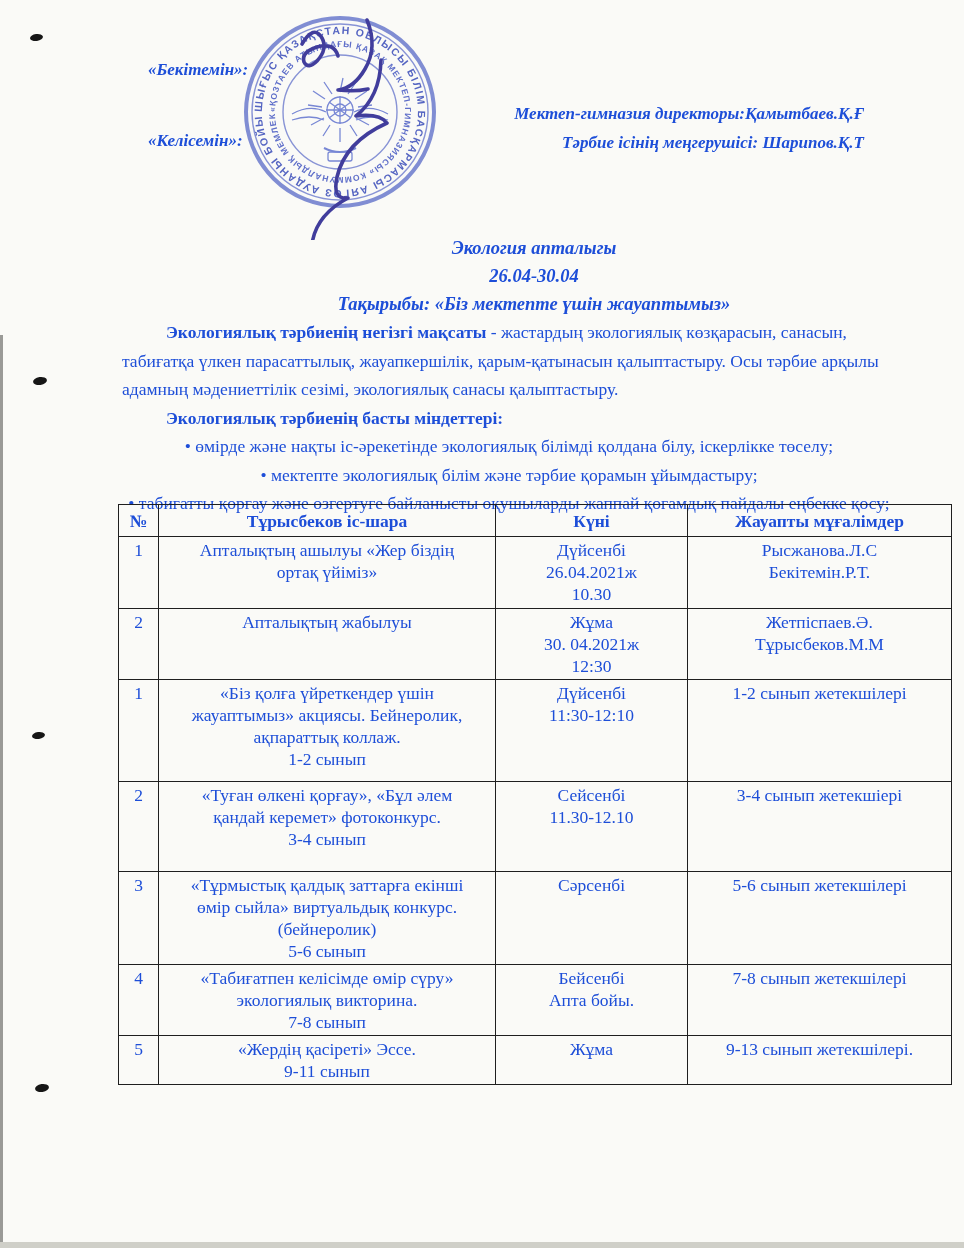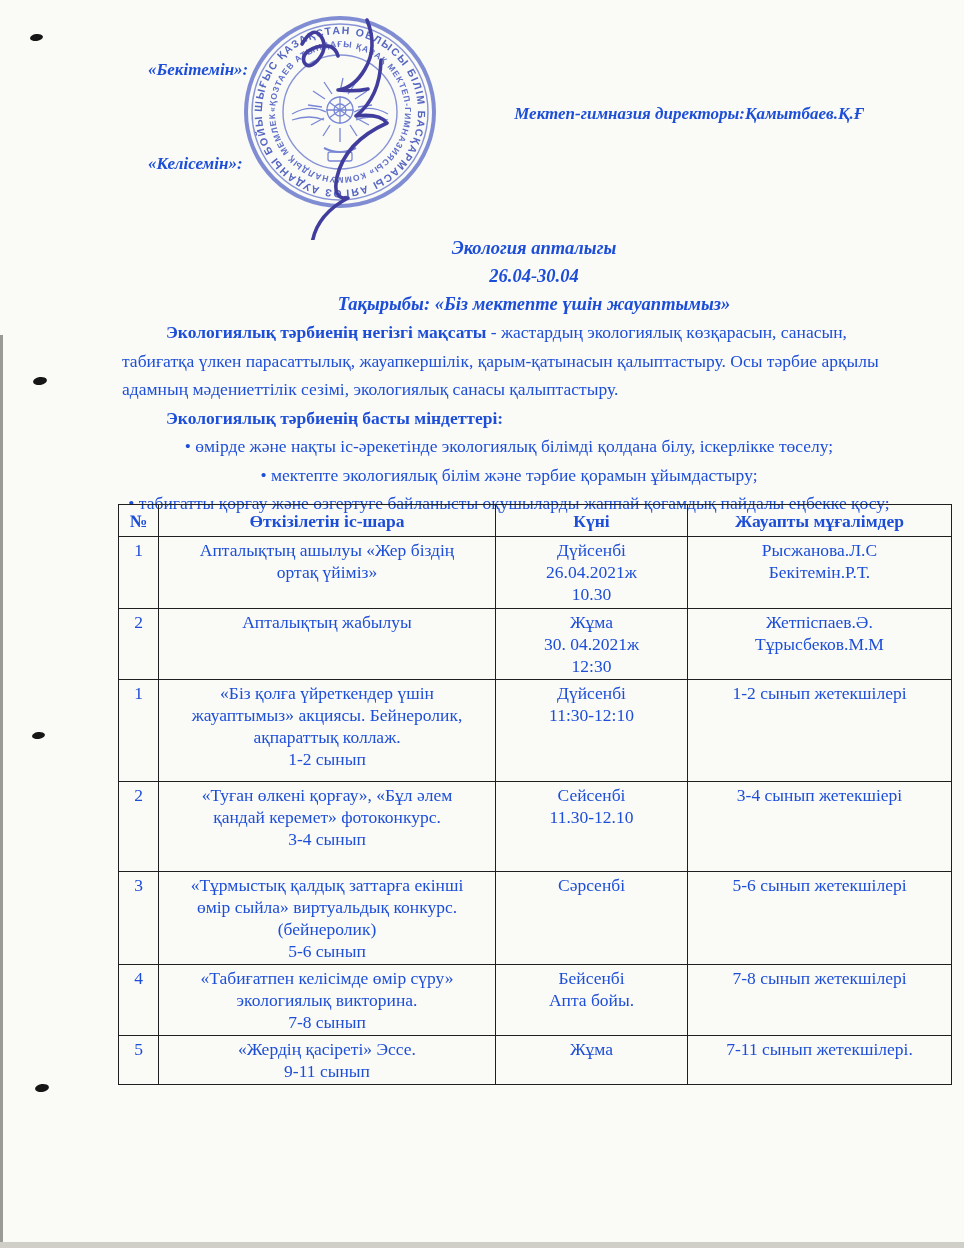--- a/index.html
+++ b/index.html
@@ -12,21 +12,21 @@
   .edge-line{position:absolute;left:0;top:335px;width:3px;height:913px;background:#4a4a48;opacity:.55;}
   .bottom-strip{position:absolute;left:0;bottom:0;width:100%;height:6px;background:#cfcfc8;}
   .ink-dot{position:absolute;background:#161616;border-radius:50%;transform:rotate(-8deg);}
   .dot1{left:30px;top:34px;width:13px;height:7px;}
   .dot2{left:33px;top:377px;width:14px;height:8px;}
   .dot3{left:32px;top:732px;width:13px;height:7px;}
   .dot4{left:35px;top:1084px;width:14px;height:8px;}
 
   
   .approve-label{position:absolute;left:148px;top:60px;font-size:17px;font-weight:bold;font-style:italic;}
-  .agree-label{position:absolute;left:148px;top:131px;font-size:17px;font-weight:bold;font-style:italic;margin-top:23px;}
+  .agree-label{position:absolute;left:148px;top:131px;font-size:17px;font-weight:bold;font-style:italic;}
   .right-line{position:absolute;left:462px;width:402px;text-align:right;font-size:17px;font-weight:bold;font-style:italic;}
   .right-line.l1{top:57px;margin-top:47px;}
   .right-line.l2{top:133px;}
 
   .stamp-wrap{position:absolute;left:232px;top:10px;width:216px;height:230px;}
 
   
   .title-block{position:absolute;left:118px;top:234px;width:832px;text-align:center;
     font-size:18.5px;font-weight:bold;font-style:italic;line-height:28px;}
 
@@ -62,20 +62,21 @@
   <div class="edge-line"></div>
   <div class="bottom-strip"></div>
   <div class="ink-dot dot1"></div>
   <div class="ink-dot dot2"></div>
   <div class="ink-dot dot3"></div>
   <div class="ink-dot dot4"></div>
 
   <div class="approve-label">«Бекітемін»:</div>
   <div class="agree-label">«Келісемін»:</div>
   <div class="right-line l1">Мектеп-гимназия директоры:Қамытбаев.Қ.Ғ</div>
+  <div class="right-line l2">Тәрбие ісінің меңгерушісі: Шарипов.Қ.Т</div>
 
   <div class="stamp-wrap">
     <svg width="216" height="230" viewBox="0 0 216 230">
       <g stroke="#5b6cc8" fill="none" opacity="0.9">
         <circle cx="108" cy="102" r="94" stroke-width="4" opacity="0.85"></circle>
         <circle cx="108" cy="102" r="88" stroke-width="1.4" opacity="0.8"></circle>
         <circle cx="108" cy="102" r="57" stroke-width="1.4" opacity="0.8"></circle>
       </g>
       <defs>
         <path id="ring-outer" d="M108,102 m-78,0 a78,78 0 1,1 156,0 a78,78 0 1,1 -156,0"></path>
@@ -126,21 +127,21 @@
   <table class="sched">
     <colgroup>
       <col class="col-num">
         <col class="col-act">
         <col class="col-date">
         <col class="col-resp">
     </colgroup>
     <tbody>
         <tr style="height:32px;">
       <th>№</th>
-      <th>Өткізілетін іс-шара</th>
+      <th>Тұрысбеков іс-шара</th>
       <th>Күні</th>
       <th>Жауапты мұғалімдер</th>
     </tr>
     <tr style="height:72px;">
       <td>1</td>
       <td>Апталықтың  ашылуы «Жер біздің
 ортақ үйіміз»</td>
       <td>Дүйсенбі
 26.04.2021ж
 10.30</td>
@@ -191,18 +192,18 @@
 7-8 сынып</td>
       <td>Бейсенбі
 Апта бойы.</td>
       <td>7-8 сынып жетекшілері</td>
     </tr>
     <tr style="height:48px;">
       <td>5</td>
       <td>«Жердің қасіреті» Эссе.
 9-11 сынып</td>
       <td>Жұма</td>
-      <td>7-11 сынып жетекшілері.</td>
+      <td>9-13 сынып жетекшілері.</td>
     </tr>
   </tbody>
     </table>
 
 </div>
 
 </body></html>

